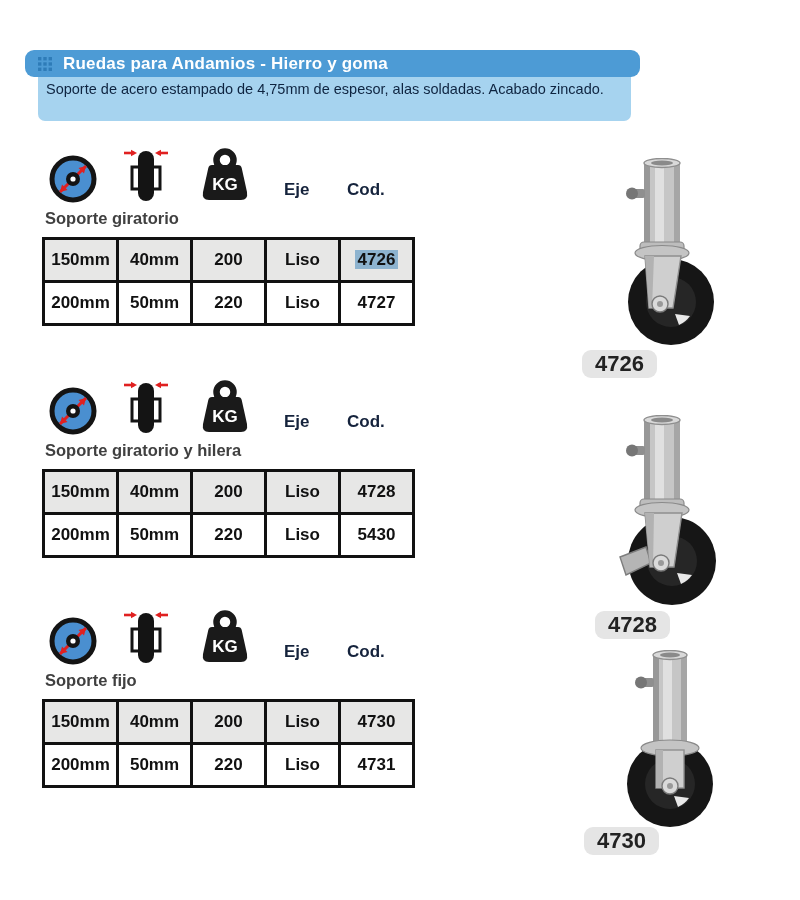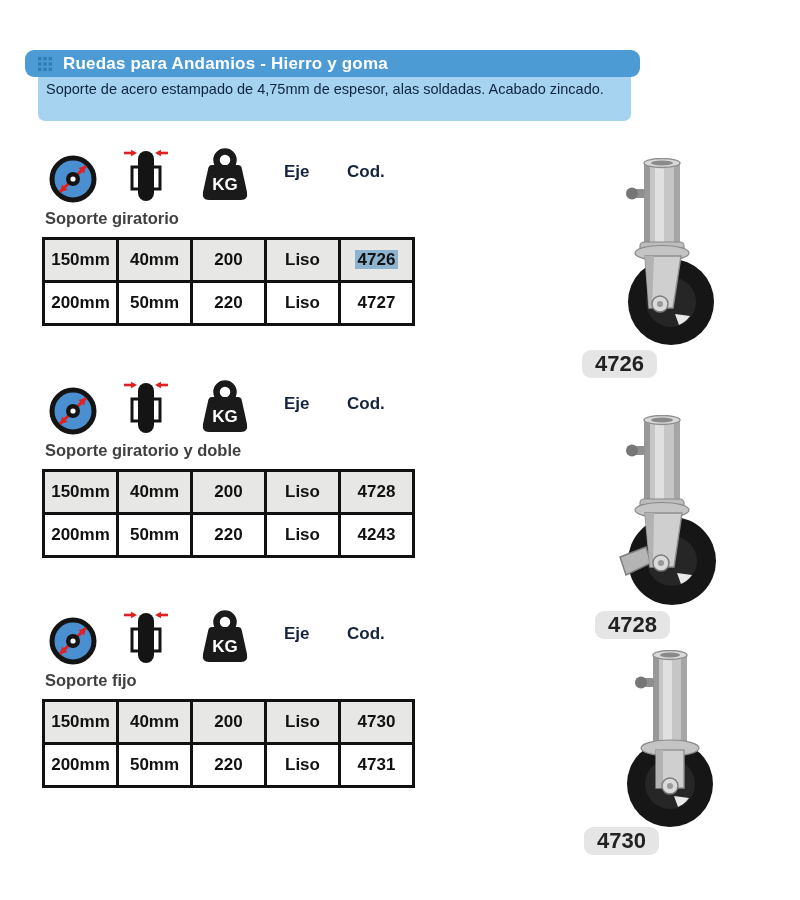--- a/index.html
+++ b/index.html
@@ -24,21 +24,21 @@
   }
   .desc-box div { white-space:nowrap; }
 
   
   .spec-section { position:absolute; left:0; width:480px; height:232px; }
   .icon { position:absolute; display:block;text-align:right; }
   .icon.diameter { left:48px; top:14px; }
   .icon.width    { left:123px; top:3px; }
   .icon.kg       { left:196px; top:8px; }
   .col-label {
-    position:absolute; top:22px; color:#15233c; font-size:17px; font-weight:600;
+    position:absolute; top:40px; color:#15233c; font-size:17px; font-weight:600;
   }
   .col-label.eje { left:284px; }
   .col-label.cod { left:347px; }
   .sec-title {
     position:absolute; left:45px; top:69px; margin:0;
     color:#404040; font-size:16.5px; font-weight:600;
   }
   .spec-table {
     position:absolute; left:42px; top:97px; border-collapse:collapse;
   }
@@ -159,36 +159,36 @@
     </span>
     <span class="icon kg">
       <svg width="58" height="58" viewBox="0 0 58 58">
         <circle cx="29" cy="12" r="8.5" fill="none" stroke="#1a1a1a" stroke-width="6.5"></circle>
         <path d="M16 17 h26 q3 0 3.7 3 l5.3 24 q1.3 8 -6 8 h-32 q-7.3 0 -6 -8 l5.3 -24 q0.7 -3 3.7 -3 z" fill="#1a1a1a"></path>
         <text x="29" y="42" fill="#ffffff" font-size="17" font-weight="bold" text-anchor="middle" font-family="Liberation Sans, sans-serif">KG</text>
       </svg>
     </span>
     <span class="col-label eje">Eje</span>
     <span class="col-label cod">Cod.</span>
-    <h3 class="sec-title">Soporte giratorio y doble</h3>
+    <h3 class="sec-title">Soporte giratorio y hilera</h3>
     <table class="spec-table">
       <tbody>
         <tr class="row-gray">
           <td>150mm</td>
           <td>40mm</td>
           <td>200</td>
           <td>Liso</td>
           <td>4728</td>
         </tr>
         <tr>
           <td>200mm</td>
           <td>50mm</td>
           <td>220</td>
           <td>Liso</td>
-          <td>4243</td>
+          <td>5430</td>
         </tr>
       </tbody>
     </table>
   </section>
 
   <section class="spec-section" style="top:602px;">
     <span class="icon diameter">
       <svg width="50" height="50" viewBox="0 0 50 50">
         <circle cx="25" cy="25" r="21" fill="#4a8fd0" stroke="#141414" stroke-width="5"></circle>
         <line x1="12" y1="38" x2="38" y2="12" stroke="#e02020" stroke-width="3"></line>

